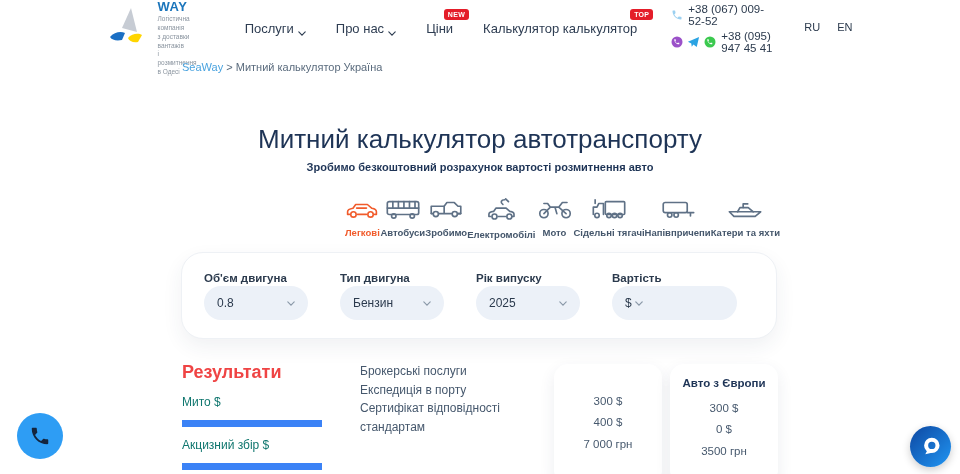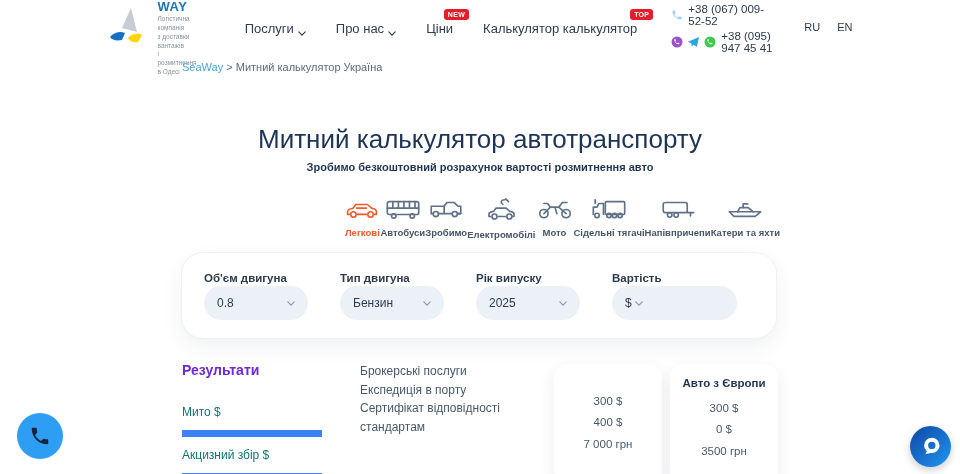--- a/index.html
+++ b/index.html
@@ -40,21 +40,21 @@
   
   .form-card { position:absolute; top:252px; left:181px; width:596px; height:87px; background:#fff; border:1px solid #eef1f5; border-radius:22px; box-shadow:0 8px 20px rgba(40,60,90,.07); display:flex; align-items:center; padding:0 22px; gap:32px; }
   .field { display:flex; flex-direction:column; gap:2px; }
   .field-label { font-size:11.5px; font-weight:bold; color:#2b3a4d; }
   .select { width:104px; height:34px; background:#ecf1f8; border-radius:17px; display:flex; align-items:center; justify-content:space-between; padding:0 13px; font-size:12px; color:#2b3a4d; cursor:pointer; }
   .field-cost .cost-input { width:125px; height:34px; background:#ecf1f8; border-radius:17px; display:flex; align-items:center; padding:0 13px; gap:4px; font-size:12px; color:#2b3a4d; cursor:text; }
   .cost-currency { display:flex; align-items:center; gap:3px; cursor:pointer; }
   
   .results { position:absolute; top:362px; left:182px; width:596px; display:flex; }
   .col-results { width:150px; }
-  .col-results h2, .col-other h2 { font-size:14px; font-weight:bold; color:#6d28d9; margin-bottom:16px; }
+  .col-results h2, .col-other h2 { font-size:18px; font-weight:bold; color:#ef4444; margin-bottom:1px; }
   .result-row { font-size:12px; color:#0f766e; padding:11px 0; border-bottom:7px solid #3b82f6; width:140px; }
   .col-other { margin-left:36px; width:188px; }
   .other-item { font-size:12px; color:#46586d; line-height:1.55; }
   .cards { margin-left:16px; display:flex; gap:8px; align-items:flex-start; padding-top:2px; }
   .cost-card { width:108px; min-height:120px; background:#fff; border-radius:14px; box-shadow:0 6px 16px rgba(40,60,90,.09); text-align:center; padding:13px 8px; }
   .cost-card .card-title { font-size:11.5px; font-weight:bold; color:#1e3456; margin-bottom:7px; min-height:14px;text-align:center; }
   .cost-card.no-title { padding-top:27px; }
   .card-val { font-size:11.5px; color:#46586d; line-height:1.85; }
   
   .phone-fab { position:absolute; left:17px; top:413px; width:46px; height:46px; border-radius:50%; background:#2e9df4; display:flex; align-items:center; justify-content:center; cursor:pointer; }

